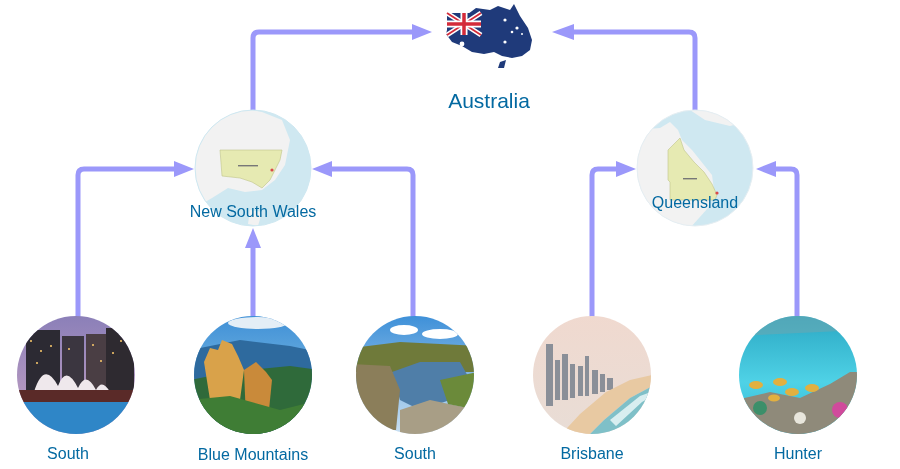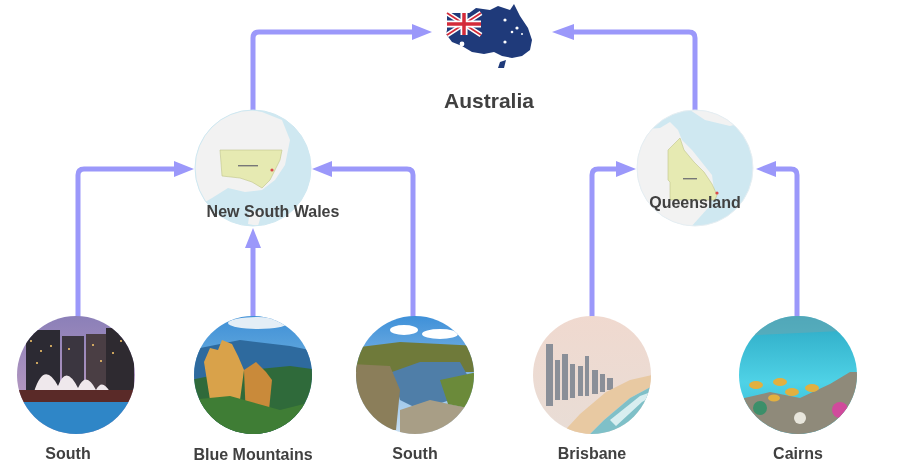--- a/index.html
+++ b/index.html
@@ -1,20 +1,20 @@
 <!DOCTYPE html>
 <html><head>
 <meta charset="utf-8">
 <style>
   html, body { margin:0; padding:0; background:#ffffff; }
   body { width:900px; height:469px; position:relative; overflow:hidden;
          font-family:"Liberation Sans", "DejaVu Sans", sans-serif; }
   #canvas { position:absolute; left:0; top:0; width:900px; height:469px; }
   .label { position:absolute; transform:translateX(-50%); white-space:nowrap;
-           font-weight:bold; color:#404040; }
+           font-weight:normal; color:#0369a1; }
   .lbl-sm { font-size:16px; }
   .lbl-title { font-size:21px; }
 </style>
 </head>
 <body>
 
 <svg id="canvas" width="900" height="469" viewBox="0 0 900 469">
   <defs>
     <clipPath id="c-nsw">
         <circle cx="253" cy="168" r="58"></circle>
@@ -190,19 +190,19 @@
       <ellipse cx="756" cy="385" rx="7" ry="4"></ellipse>
         <ellipse cx="780" cy="382" rx="7" ry="4"></ellipse>
       <ellipse cx="792" cy="392" rx="7" ry="4"></ellipse>
         <ellipse cx="812" cy="388" rx="7" ry="4"></ellipse>
       <ellipse cx="774" cy="398" rx="6" ry="3.5"></ellipse>
     </g>
   </g>
 </svg>
 
 <div class="label lbl-title" style="left:489px; top:89px;">Australia</div>
-<div class="label lbl-sm" style="left:253px; top:203px;margin-left:20px;">New South Wales</div>
+<div class="label lbl-sm" style="left:253px; top:203px;">New South Wales</div>
 <div class="label lbl-sm" style="left:695px; top:194px;">Queensland</div>
 <div class="label lbl-sm" style="left:68px; top:445px;">South</div>
 <div class="label lbl-sm" style="left:253px; top:446px;">Blue Mountains</div>
 <div class="label lbl-sm" style="left:415px; top:445px;">South</div>
 <div class="label lbl-sm" style="left:592px; top:445px;text-align:center;">Brisbane</div>
-<div class="label lbl-sm" style="left:798px; top:445px;">Cairns</div>
+<div class="label lbl-sm" style="left:798px; top:445px;">Hunter</div>
 
 </body></html>

